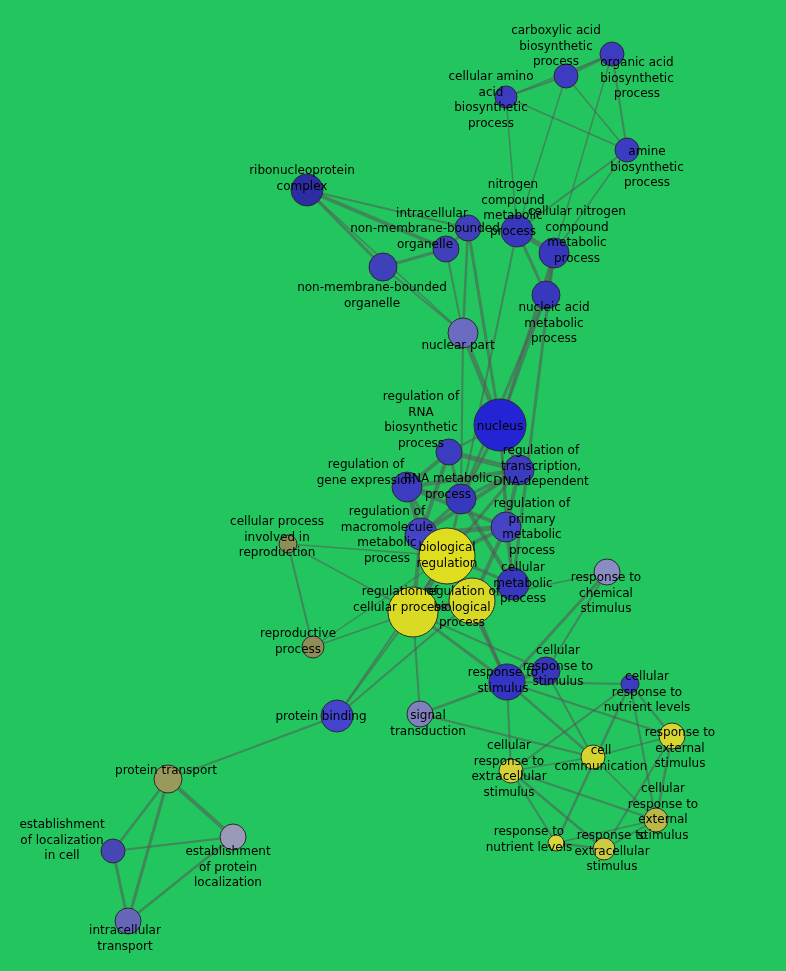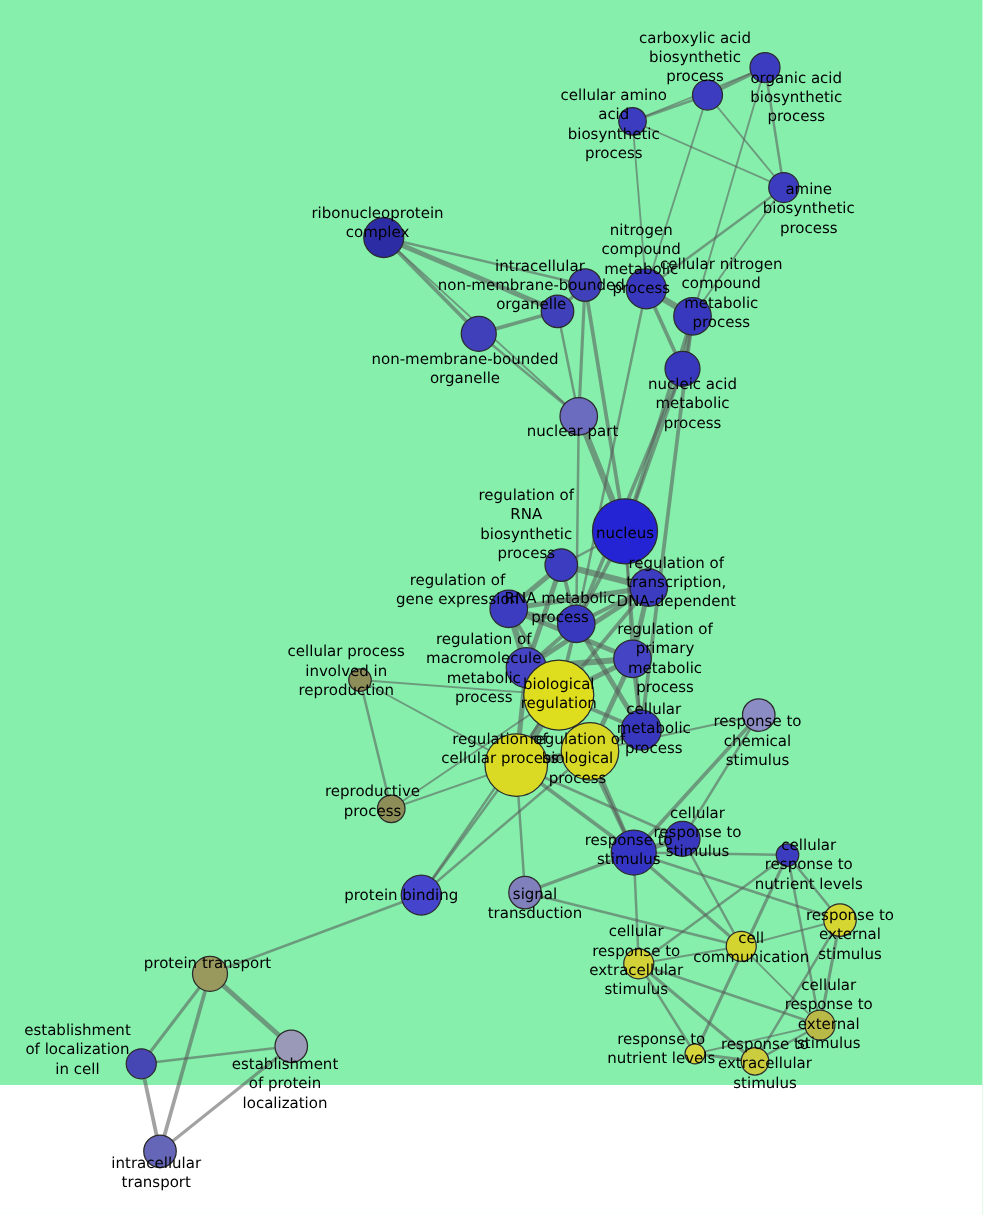--- a/index.html
+++ b/index.html
@@ -7,22 +7,22 @@
     padding: 0;
     background: #ffffff;
     width: 786px;
     height: 971px;
     overflow: hidden;
     font-family: "DejaVu Sans", sans-serif;
   }
   .stage {
     position: relative;
     width: 786px;
-    height: 868px;
-    background: #86efac;
+    height: 971px;
+    background: #22c55e;
   }
   svg text {
     font-family: "DejaVu Sans", sans-serif;
     font-size: 12px;
     fill: #000000;
     text-anchor: middle;
   }
   svg circle {
     stroke: #2b2b2b;
     stroke-width: 1;

